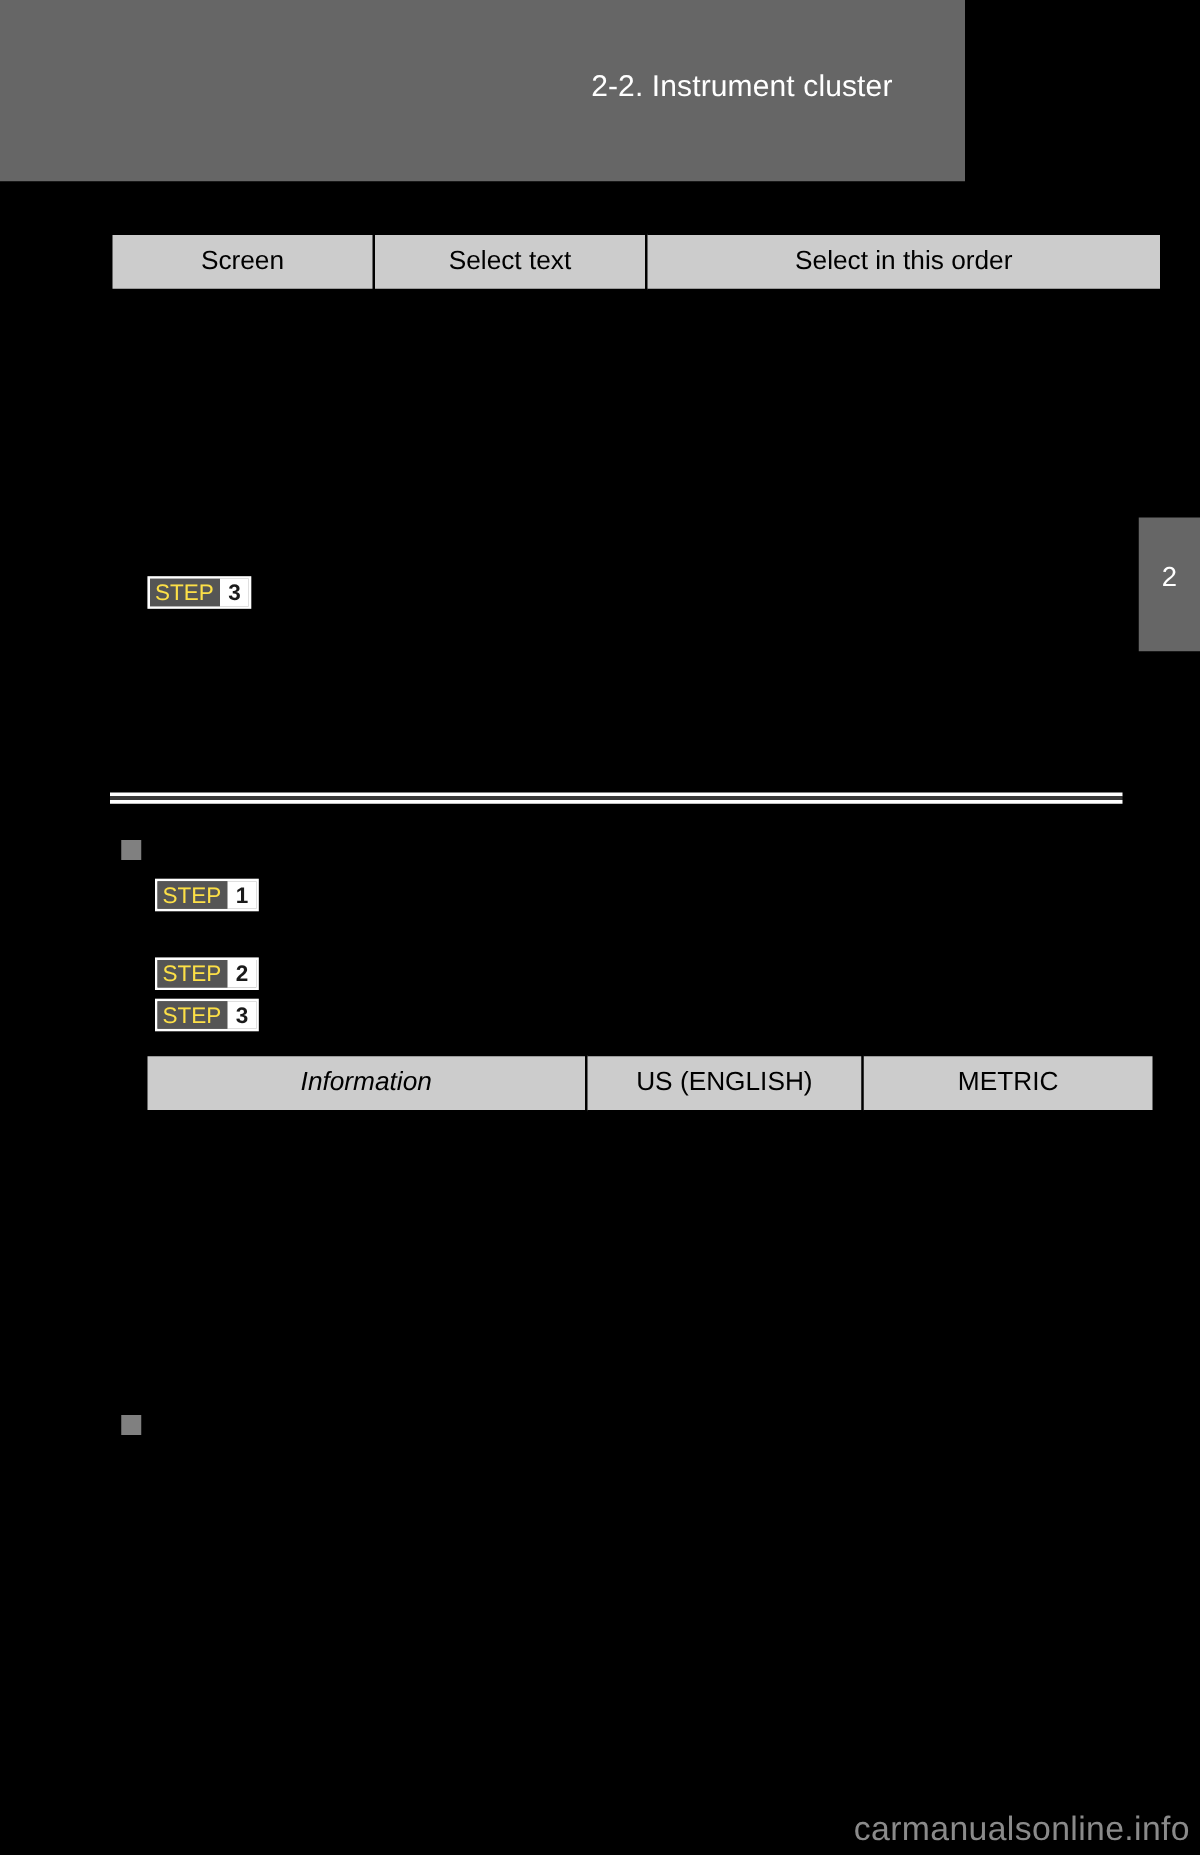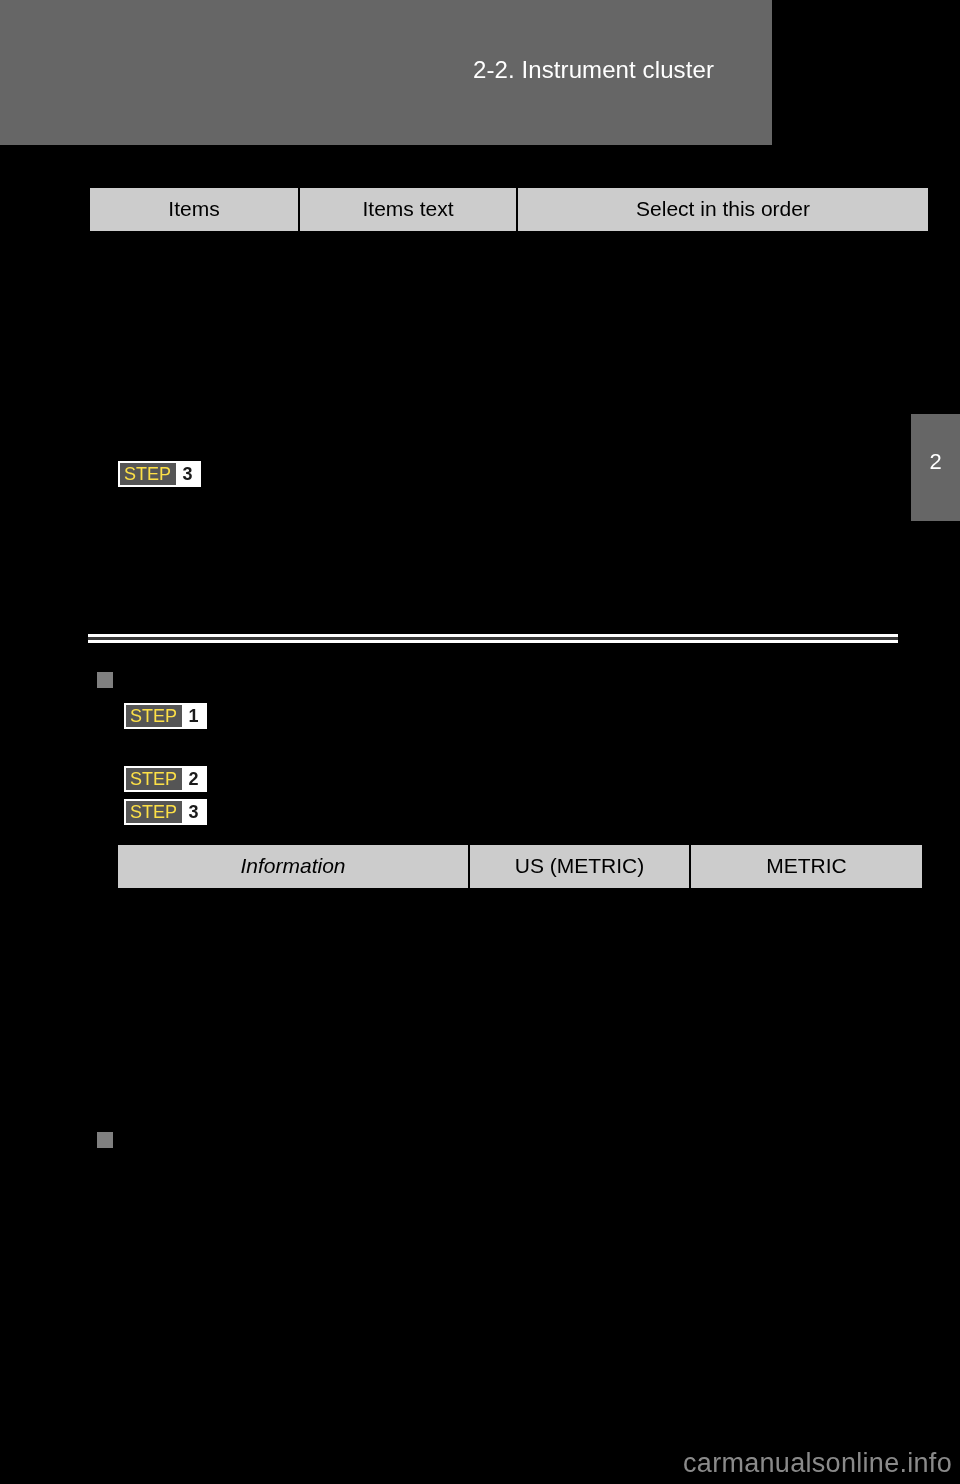--- a/index.html
+++ b/index.html
@@ -189,22 +189,22 @@
   <div class="header-title">2-2. Instrument cluster</div>
 </div>
 
 <div class="chapter-tab">
   <div class="chapter-tab-number">2</div>
 </div>
 
 <table class="data-table table-one">
   <thead>
     <tr>
-      <th class="col-items">Items</th>
-      <th class="col-screen-text">Items text</th>
+      <th class="col-items">Screen</th>
+      <th class="col-screen-text">Select text</th>
       <th class="col-order">Select in this order</th>
     </tr>
   </thead>
 </table>
 
 <div class="step-badge step-top">
   <span class="step-word">STEP</span>
   <span class="step-number">3</span>
 </div>
 
@@ -228,21 +228,21 @@
 
 <div class="step-badge step-three">
   <span class="step-word">STEP</span>
   <span class="step-number">3</span>
 </div>
 
 <table class="data-table table-two">
   <thead>
     <tr>
       <th class="col-information">Information</th>
-      <th class="col-us">US (METRIC)</th>
+      <th class="col-us">US (ENGLISH)</th>
       <th class="col-metric">METRIC</th>
     </tr>
   </thead>
 </table>
 
 <div class="section-bullet bullet-b"></div>
 
 <div class="footer-watermark">carmanualsonline.info</div>
 
 </body></html>

